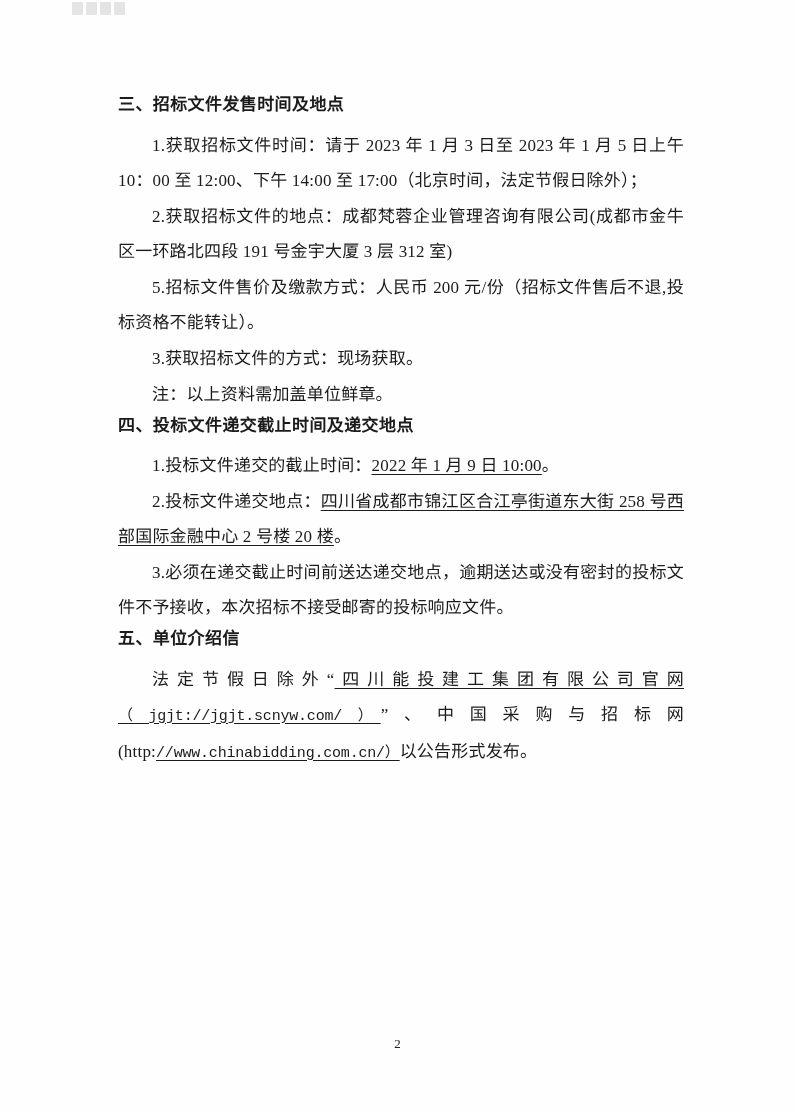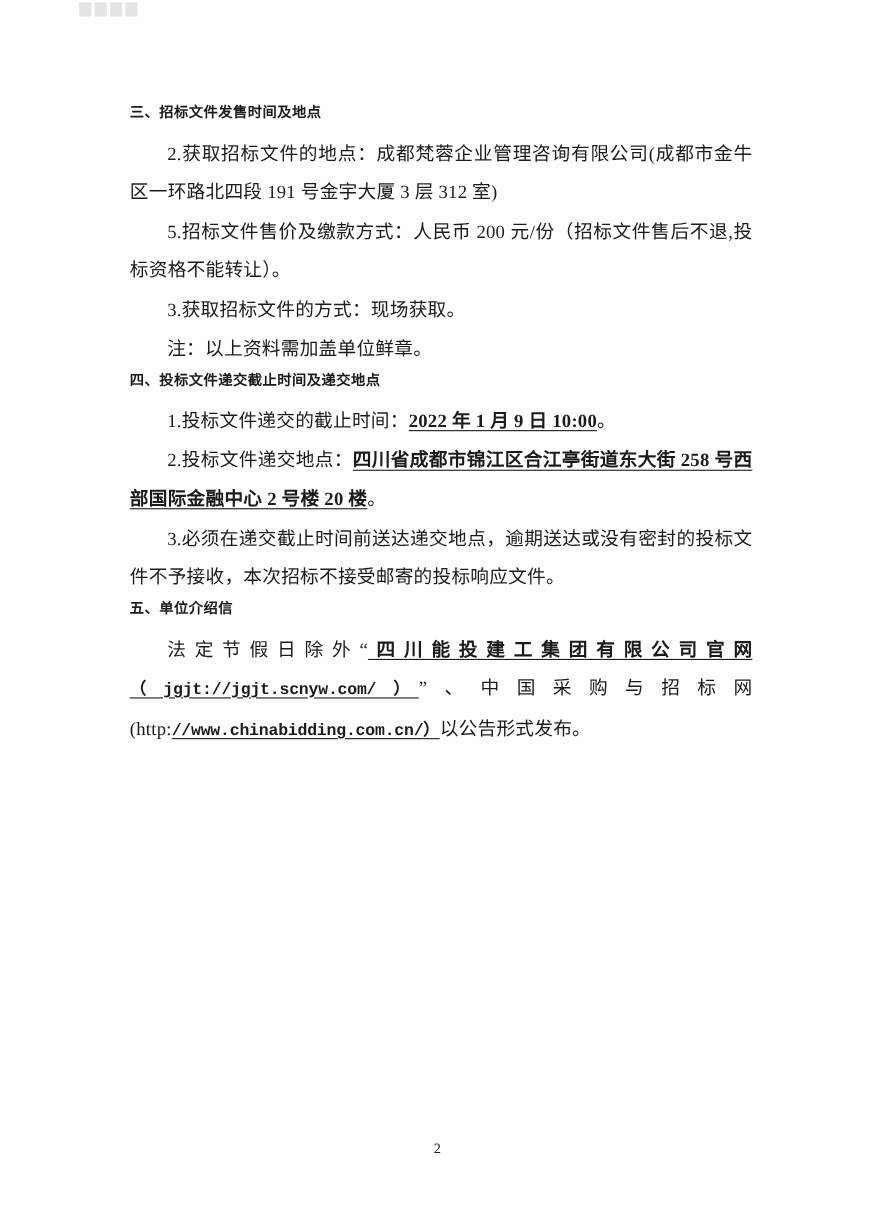--- a/index.html
+++ b/index.html
@@ -43,21 +43,21 @@
   }
 
   .content {
     position: absolute;
     left: 118px;
     top: 92px;
     width: 566px;
   }
 
   h2.section {
-    font-size: 13px;
+    font-size: 17px;
     font-weight: bold;
     margin: 0 0 10px 0;
     letter-spacing: 0.4px;
     line-height: 1.5;
     font-family: "Liberation Sans", "DejaVu Sans", sans-serif;
   }
 
   .section.gap-top {
   }
 
@@ -66,21 +66,20 @@
     line-height: 35px;
     margin: 0 0 1px 0;
     text-align: justify;
     text-indent: 2em;
     letter-spacing: 0.2px;
   }
 
   .u {
     text-decoration: underline;
     text-underline-offset: 3px;
-    font-weight: bold;
   }
 
   .mono {
     font-family: "Liberation Mono", "DejaVu Sans Mono", monospace;
     font-size: 15px;
     letter-spacing: -0.2px;
   }
 
   .page-number {
     position: absolute;
@@ -101,20 +100,21 @@
   <div class="scan-marks">
     <span></span>
     <span></span>
     <span></span>
     <span></span>
   </div>
 
   <div class="content">
 
     <h2 class="section">三、招标文件发售时间及地点</h2>
+    <p class="para">1.获取招标文件时间：请于 2023 年 1 月 3 日至 2023 年 1 月 5 日上午 10：00 至 12:00、下午 14:00 至 17:00（北京时间，法定节假日除外）；</p>
     <p class="para">2.获取招标文件的地点：成都梵蓉企业管理咨询有限公司(成都市金牛区一环路北四段 191 号金宇大厦 3 层 312 室)</p>
     <p class="para">5.招标文件售价及缴款方式：人民币 200 元/份（招标文件售后不退,投标资格不能转让）。</p>
     <p class="para">3.获取招标文件的方式：现场获取。</p>
     <p class="para">注：以上资料需加盖单位鲜章。</p>
 
     <h2 class="section gap-top">四、投标文件递交截止时间及递交地点</h2>
 
     <p class="para"><span>1.投标文件递交的截止时间：</span><span class="u">2022 年 1 月 9 日 10:00</span><span>。</span></p>
 
     <p class="para"><span>2.投标文件递交地点：</span><span class="u">四川省成都市锦江区合江亭街道东大街 258 号西部国际金融中心 2 号楼 20 楼</span><span>。</span></p>

